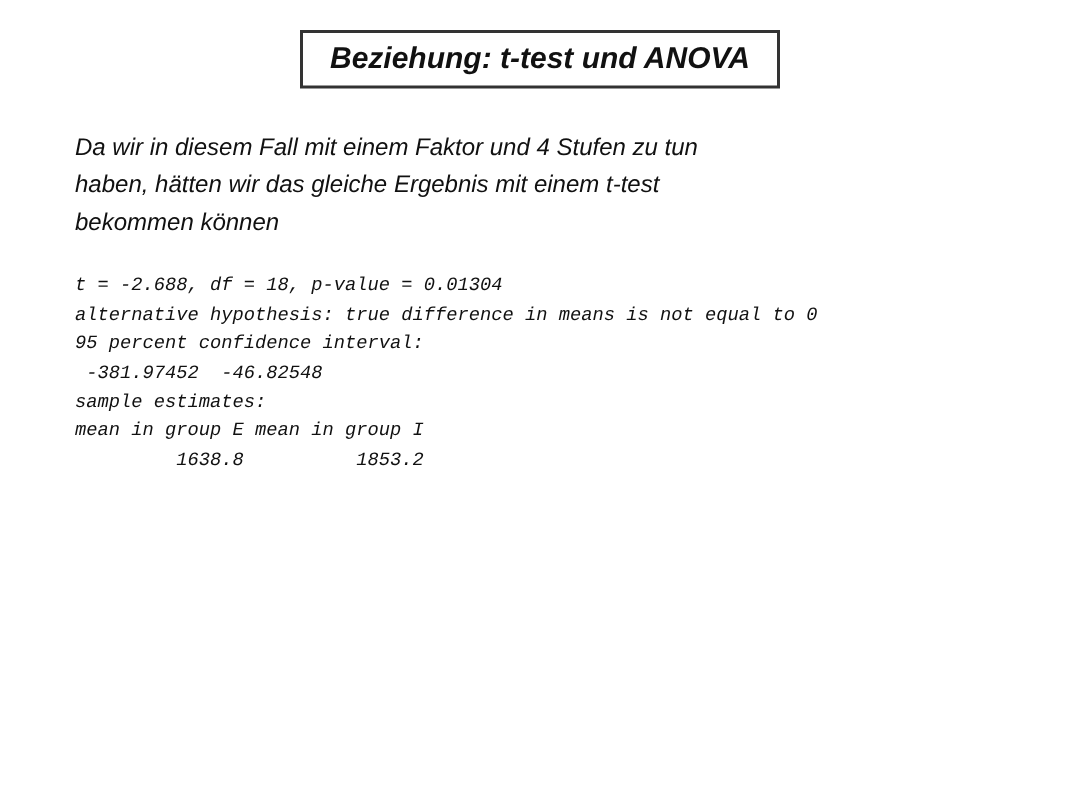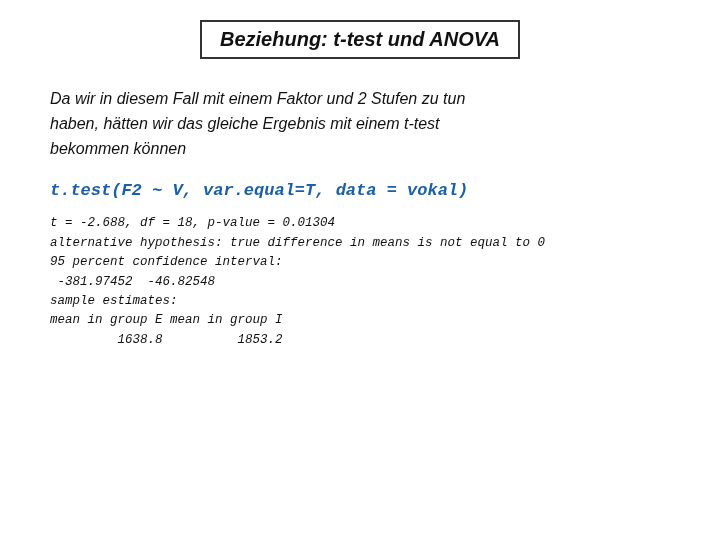--- a/index.html
+++ b/index.html
@@ -80,25 +80,24 @@
   </style>
 </head>
 <body>
 
 <div class="slide-container">
 
   <div class="title-box">
     <span class="title-text">Beziehung: t-test und ANOVA</span>
   </div>
 
-  <div class="body-text" style="white-space: pre-line;">Da wir in diesem Fall mit einem Faktor und 2 Stufen zu tun
+  <div class="body-text" style="white-space: pre-line;">Da wir in diesem Fall mit einem Faktor und 4 Stufen zu tun
 haben, hätten wir das gleiche Ergebnis mit einem t-test
 bekommen können</div>
 
-  <div class="code-command">t.test(F2 ~ V, var.equal=T, data = vokal)</div>
 
   <div class="code-output">t = -2.688, df = 18, p-value = 0.01304
 alternative hypothesis: true difference in means is not equal to 0
 95 percent confidence interval:
  -381.97452  -46.82548
 sample estimates:
 mean in group E mean in group I
          1638.8          1853.2</div>
 
 

